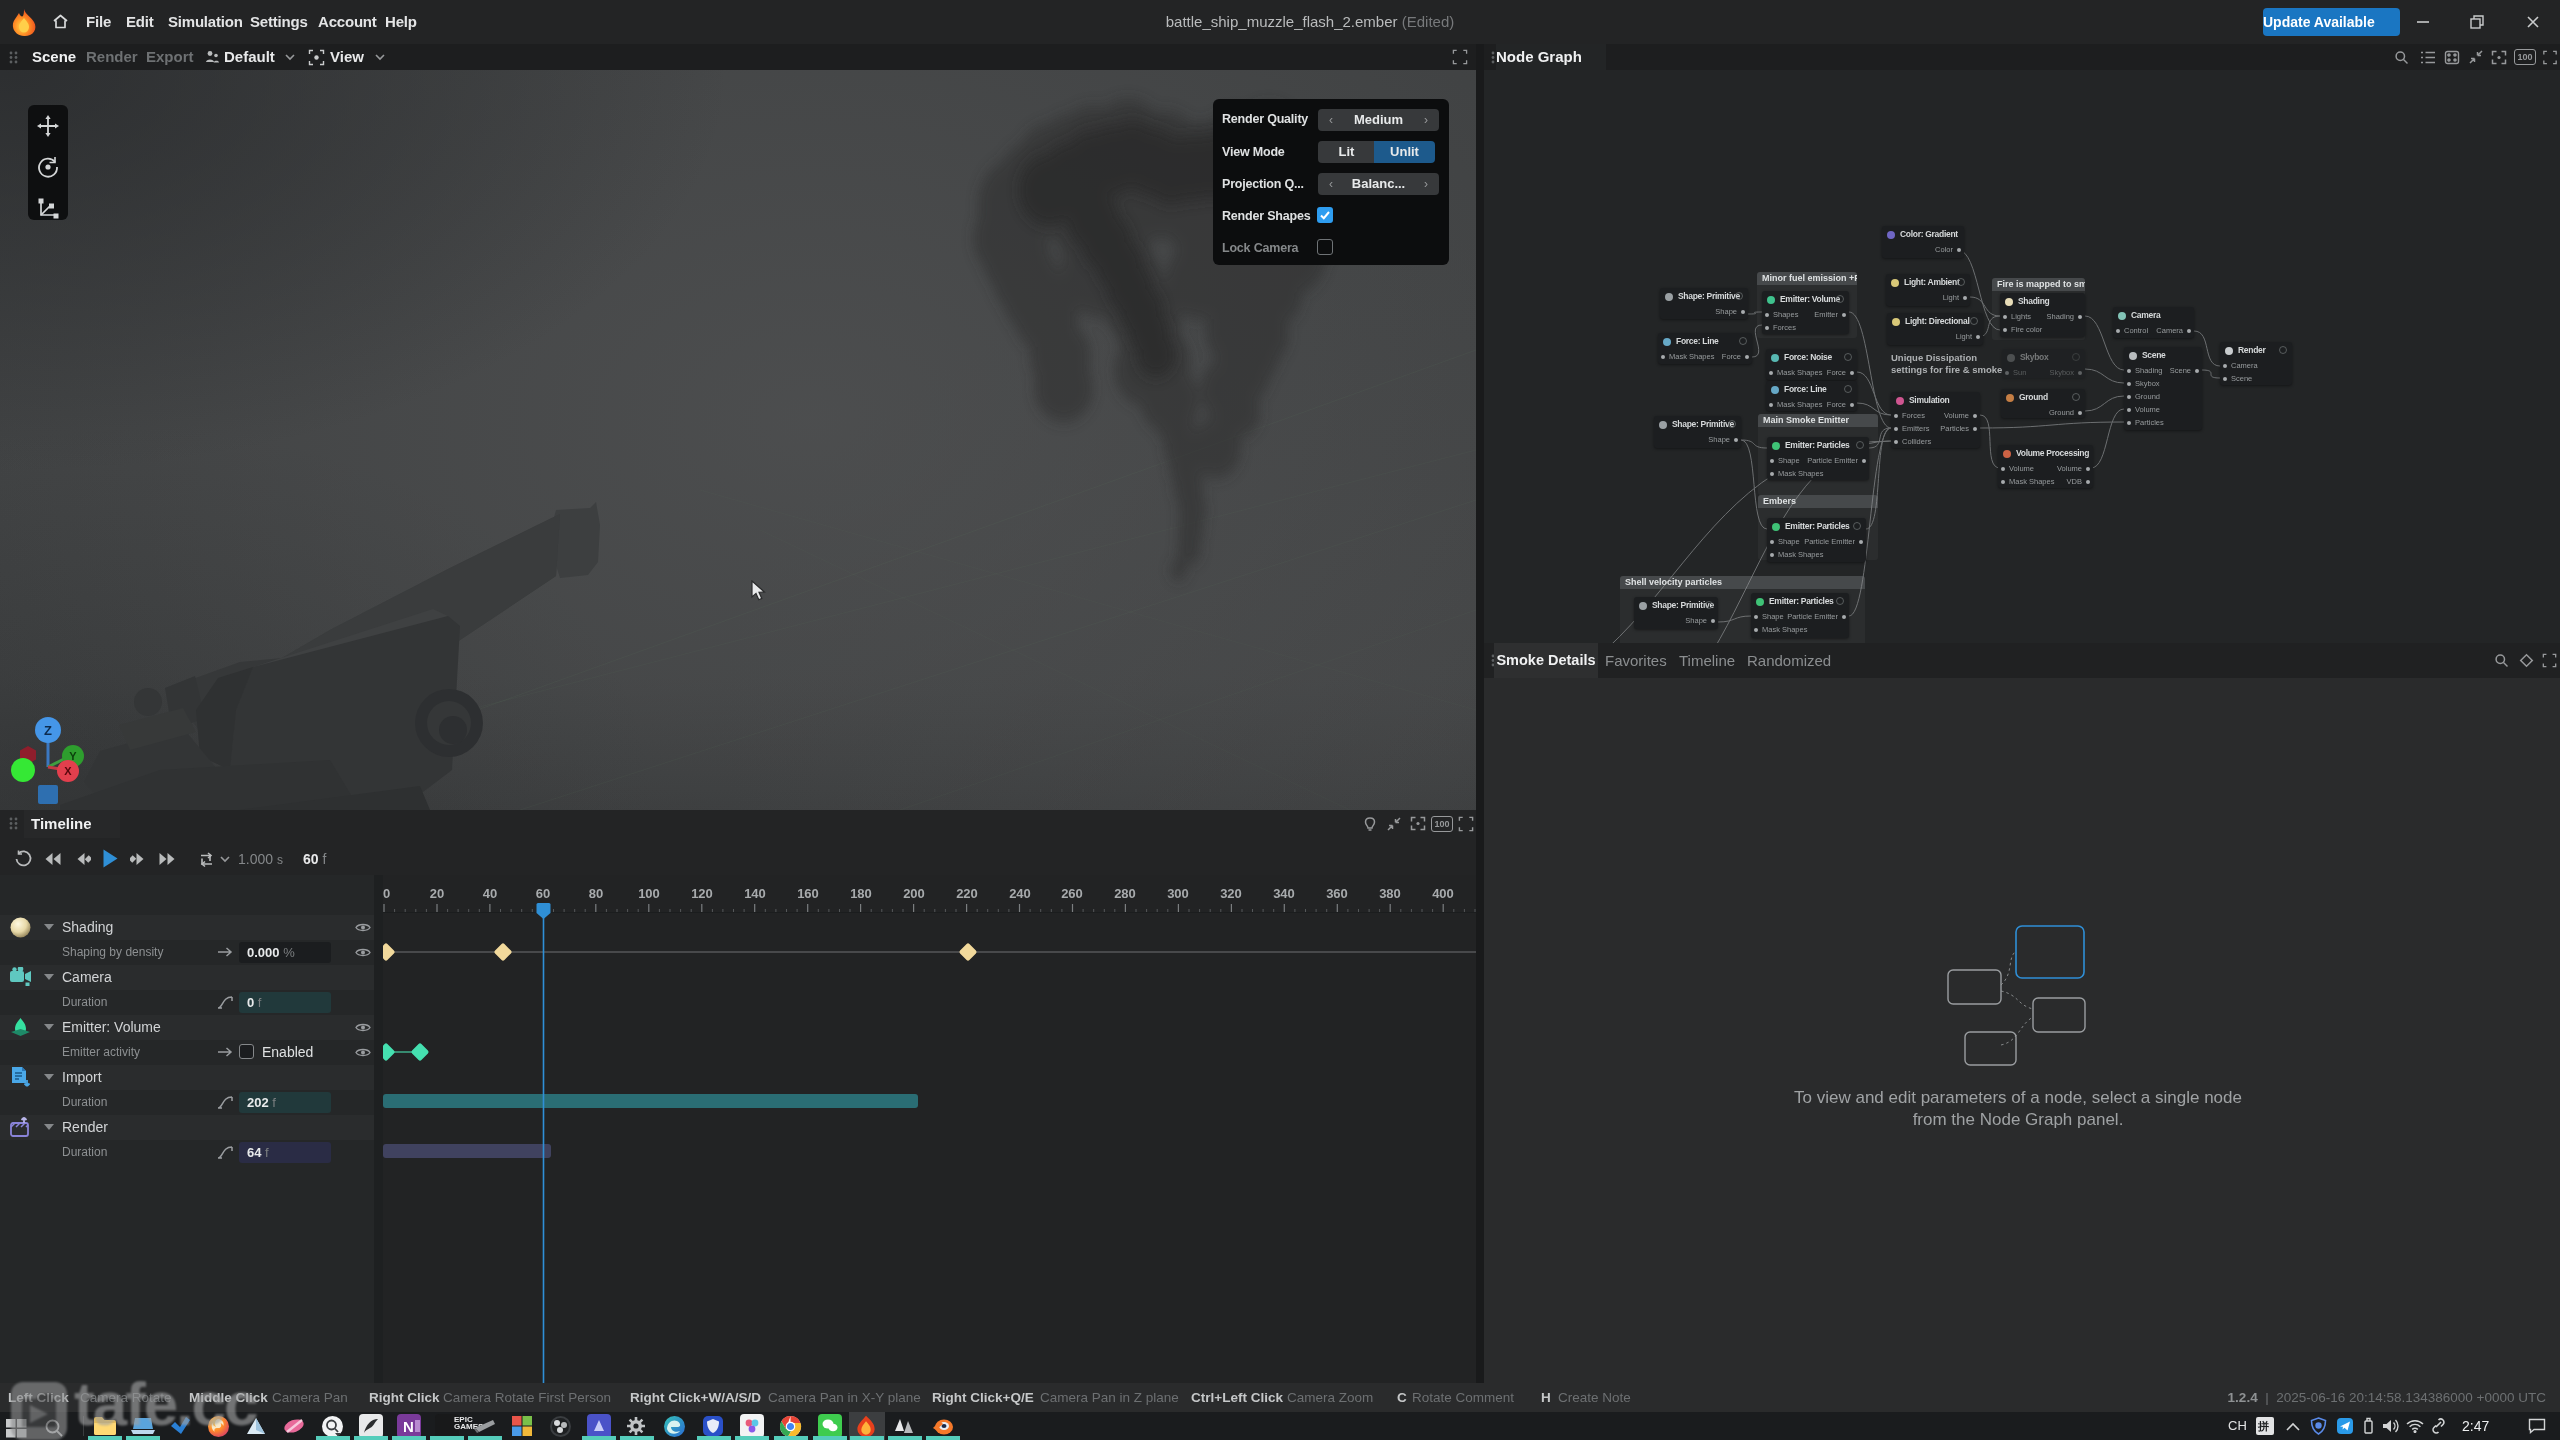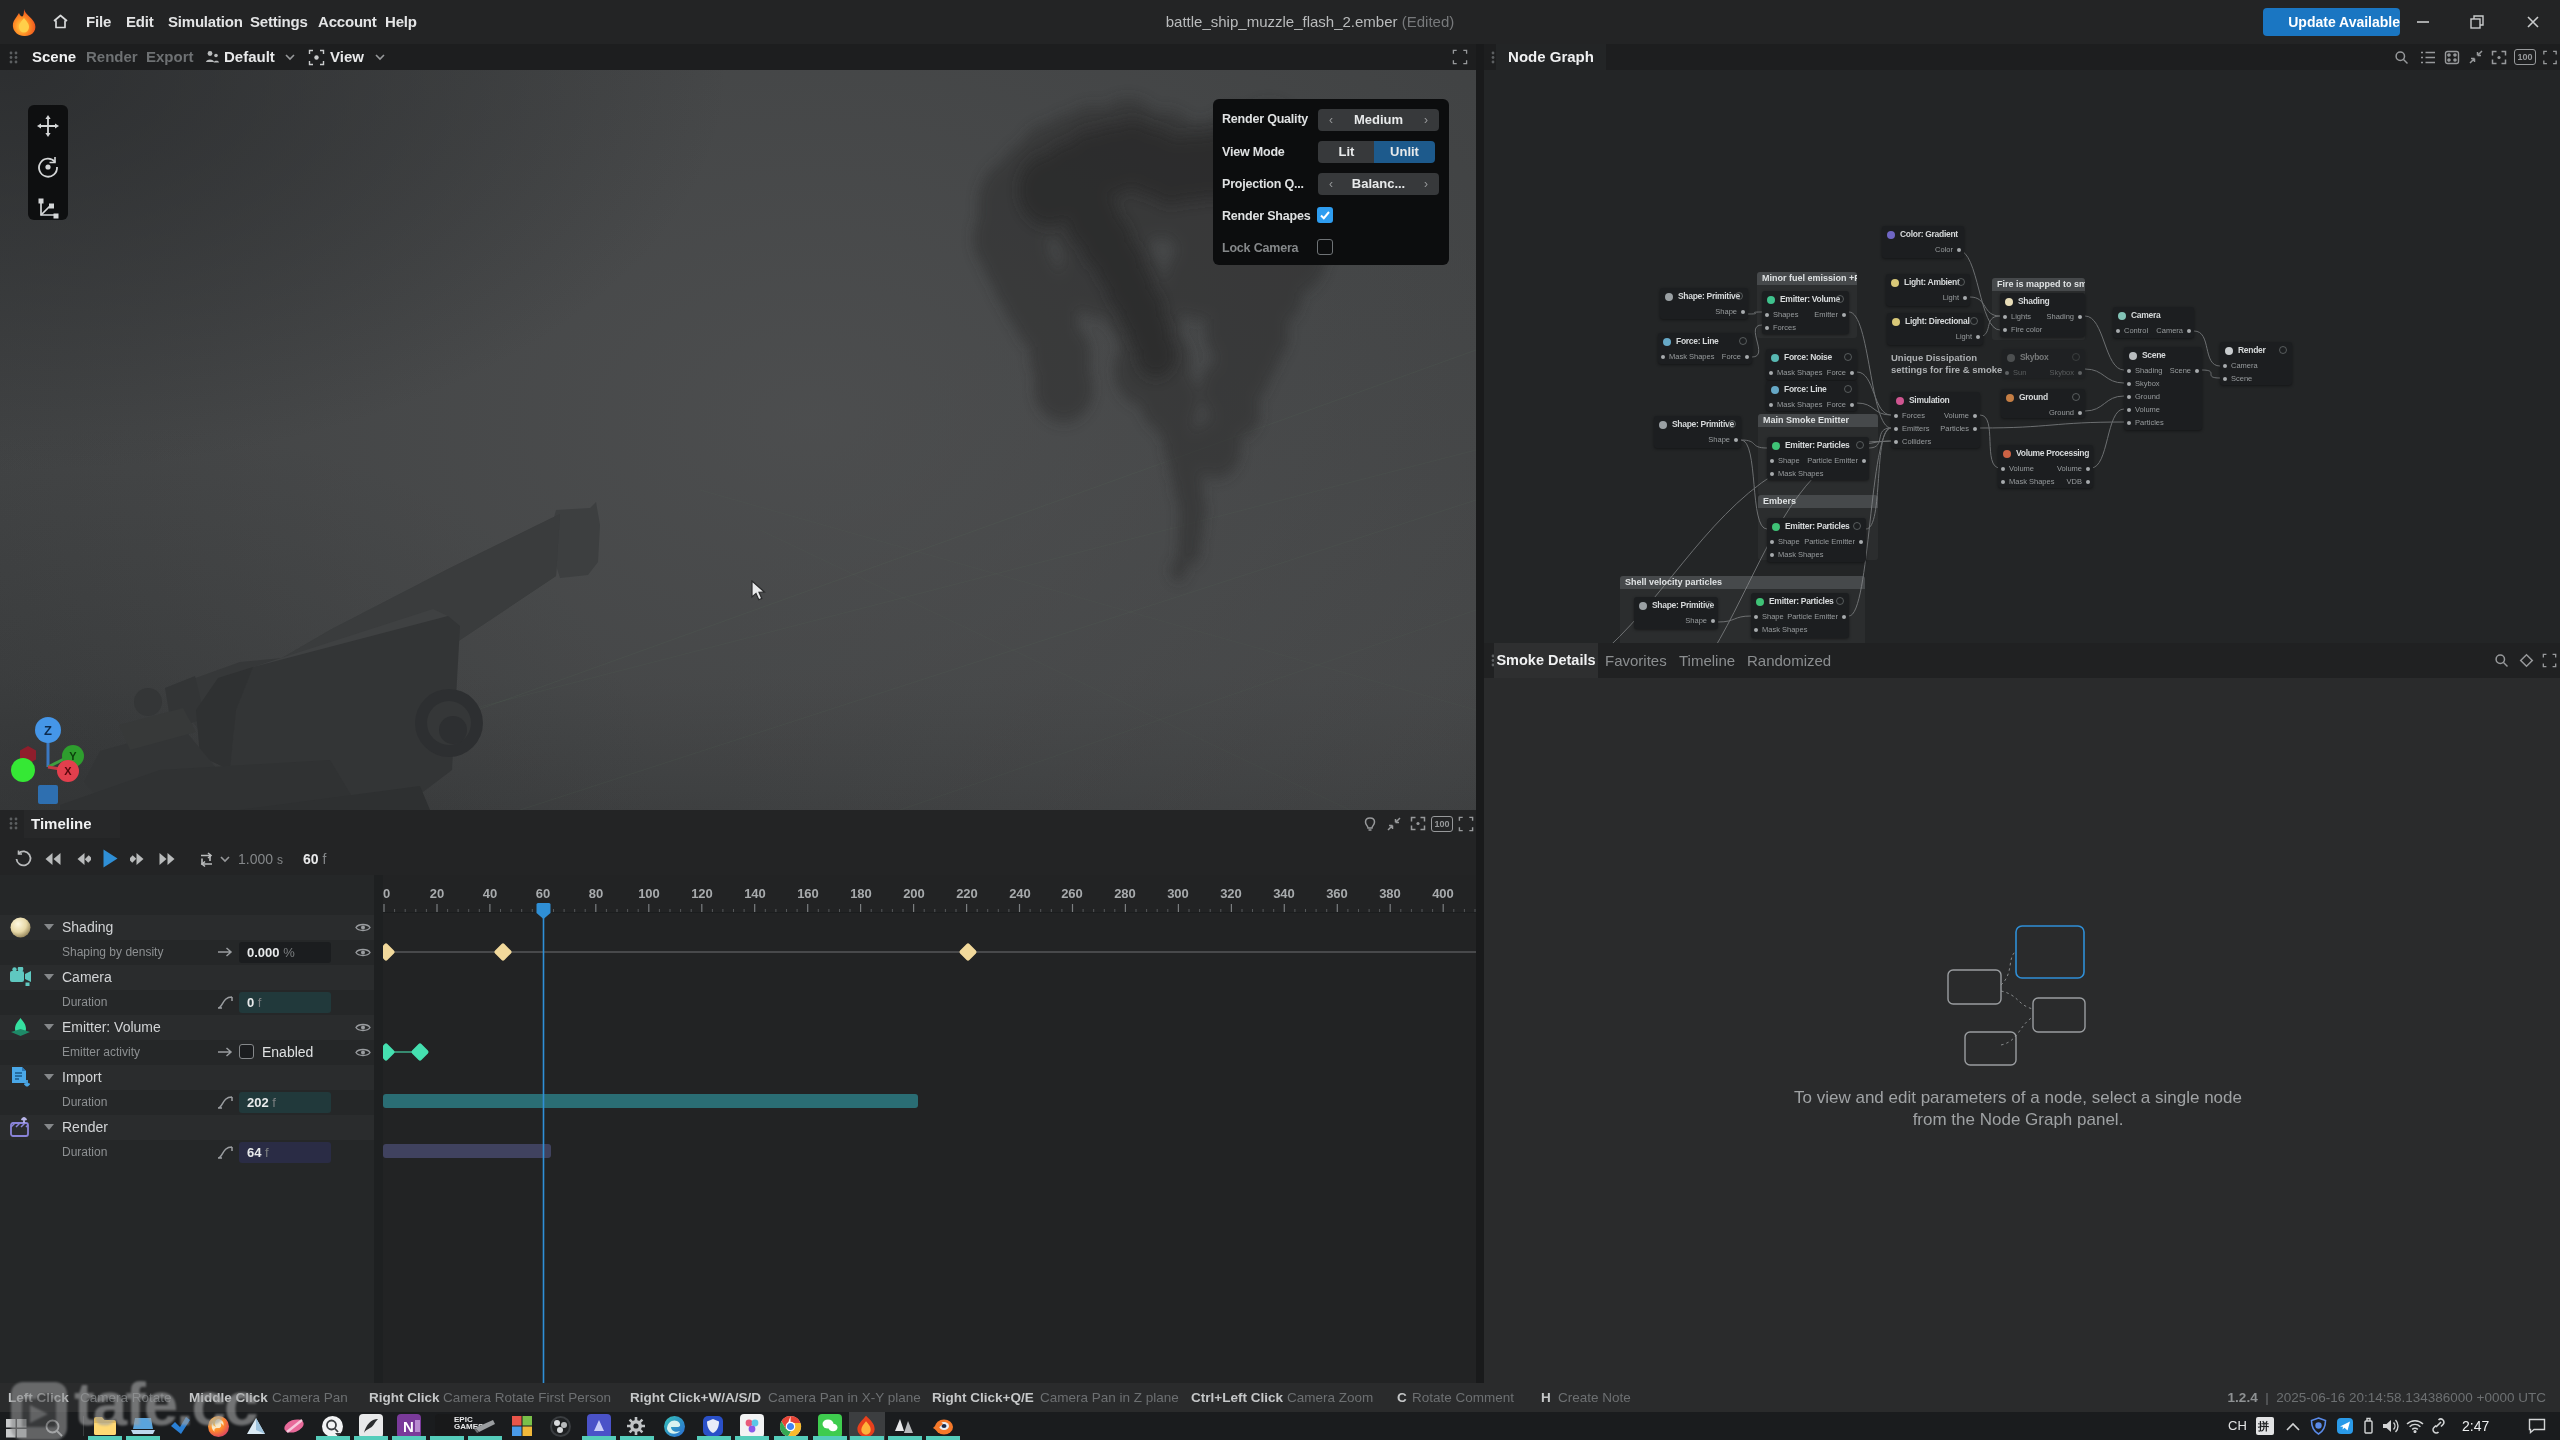--- a/index.html
+++ b/index.html
@@ -3,21 +3,21 @@
 <style>
 *{margin:0;padding:0;box-sizing:border-box;}
 html,body{width:2560px;height:1440px;overflow:hidden;background:#191a1b;font-family:"Liberation Sans",sans-serif;}
 #root{position:absolute;left:0;top:0;width:2560px;height:1440px;}
 .abs{position:absolute;}
 
 #titlebar{position:absolute;left:0;top:0;width:2560px;height:44px;background:#232425;}
 #titlebar .menu{position:absolute;top:0;height:44px;line-height:44px;color:#e3e4e5;font-size:15px;font-weight:bold;letter-spacing:-0.2px;}
 #apptitle{position:absolute;top:0;left:30px;width:2560px;height:44px;line-height:44px;text-align:center;font-size:15px;color:#b9bbbc;}
 #apptitle span{color:#77797b;}
-#updbtn{position:absolute;left:2263px;top:8px;width:137px;height:28px;background:#1a76c2;border-radius:4px;color:#fff;font-size:14px;font-weight:bold;text-align:right;line-height:28px;}
+#updbtn{position:absolute;left:2263px;top:8px;width:137px;height:28px;background:#1a76c2;border-radius:4px;color:#fff;font-size:14px;font-weight:bold;text-align:left;line-height:28px;}
 
 #toolbar2{position:absolute;left:0;top:44px;width:1476px;height:26px;background:#1d1e1f;}
 #toolbar2 .t{position:absolute;top:0;height:26px;line-height:26px;font-size:15px;font-weight:bold;color:#6e7173;}
 #ngheader{position:absolute;left:1484px;top:44px;width:1076px;height:26px;background:#1d1e1f;}
 #gap1{position:absolute;left:1476px;top:44px;width:8px;height:1339px;background:#191a1b;}
 
 #viewport{position:absolute;left:0;top:70px;width:1476px;height:740px;background:#414344;overflow:hidden;}
 #toolpal{position:absolute;left:28px;top:35px;width:40px;height:115px;background:#0e0f10;border-radius:6px;}
 
 #fpanel{position:absolute;left:1213px;top:29px;width:236px;height:166px;background:#0c0d0e;border-radius:6px;}
@@ -137,21 +137,21 @@
 </div>
 <div id="ngheader">
 <svg class="abs" style="left:6px;top:7px" width="12" height="13" viewBox="0 0 12 13" fill="#5c5f61">
         <circle cx="3" cy="2" r="1.4"></circle>
         <circle cx="8" cy="2" r="1.4"></circle>
         <circle cx="3" cy="6.5" r="1.4"></circle>
         <circle cx="8" cy="6.5" r="1.4"></circle>
         <circle cx="3" cy="11" r="1.4"></circle>
         <circle cx="8" cy="11" r="1.4"></circle>
       </svg>
-<div style="position:absolute;left:12px;top:0;width:110px;height:26px;background:#232526;color:#f0f1f2;font-size:15px;font-weight:bold;line-height:26px;text-align:center">Node Graph</div>
+<div style="position:absolute;left:12px;top:0;width:110px;height:26px;background:#232526;color:#f0f1f2;font-size:15px;font-weight:bold;line-height:26px;">Node Graph</div>
 <svg class="abs" style="left:910px;top:6px" width="15" height="15" viewBox="0 0 15 15" stroke="#97999b" fill="none" stroke-width="1.5">
         <circle cx="6.3" cy="6.3" r="4.2"></circle>
         <path d="M9.5 9.5 L13.5 13.5"></path>
       </svg>
 <svg class="abs" style="left:936px;top:6px" width="16" height="15" viewBox="0 0 16 15" stroke="#97999b" stroke-width="1.6">
         <path d="M1 2.5 H3 M5.5 2.5 H15 M1 7.5 H3 M5.5 7.5 H15 M1 12.5 H3 M5.5 12.5 H15"></path>
       </svg>
 <svg class="abs" style="left:960px;top:6px" width="16" height="15" viewBox="0 0 16 15" stroke="#97999b" fill="none" stroke-width="1.4">
         <rect x="1.5" y="1.5" width="13" height="12" rx="2"></rect>
         <circle cx="5" cy="5" r="1.1" fill="#97999b"></circle>

